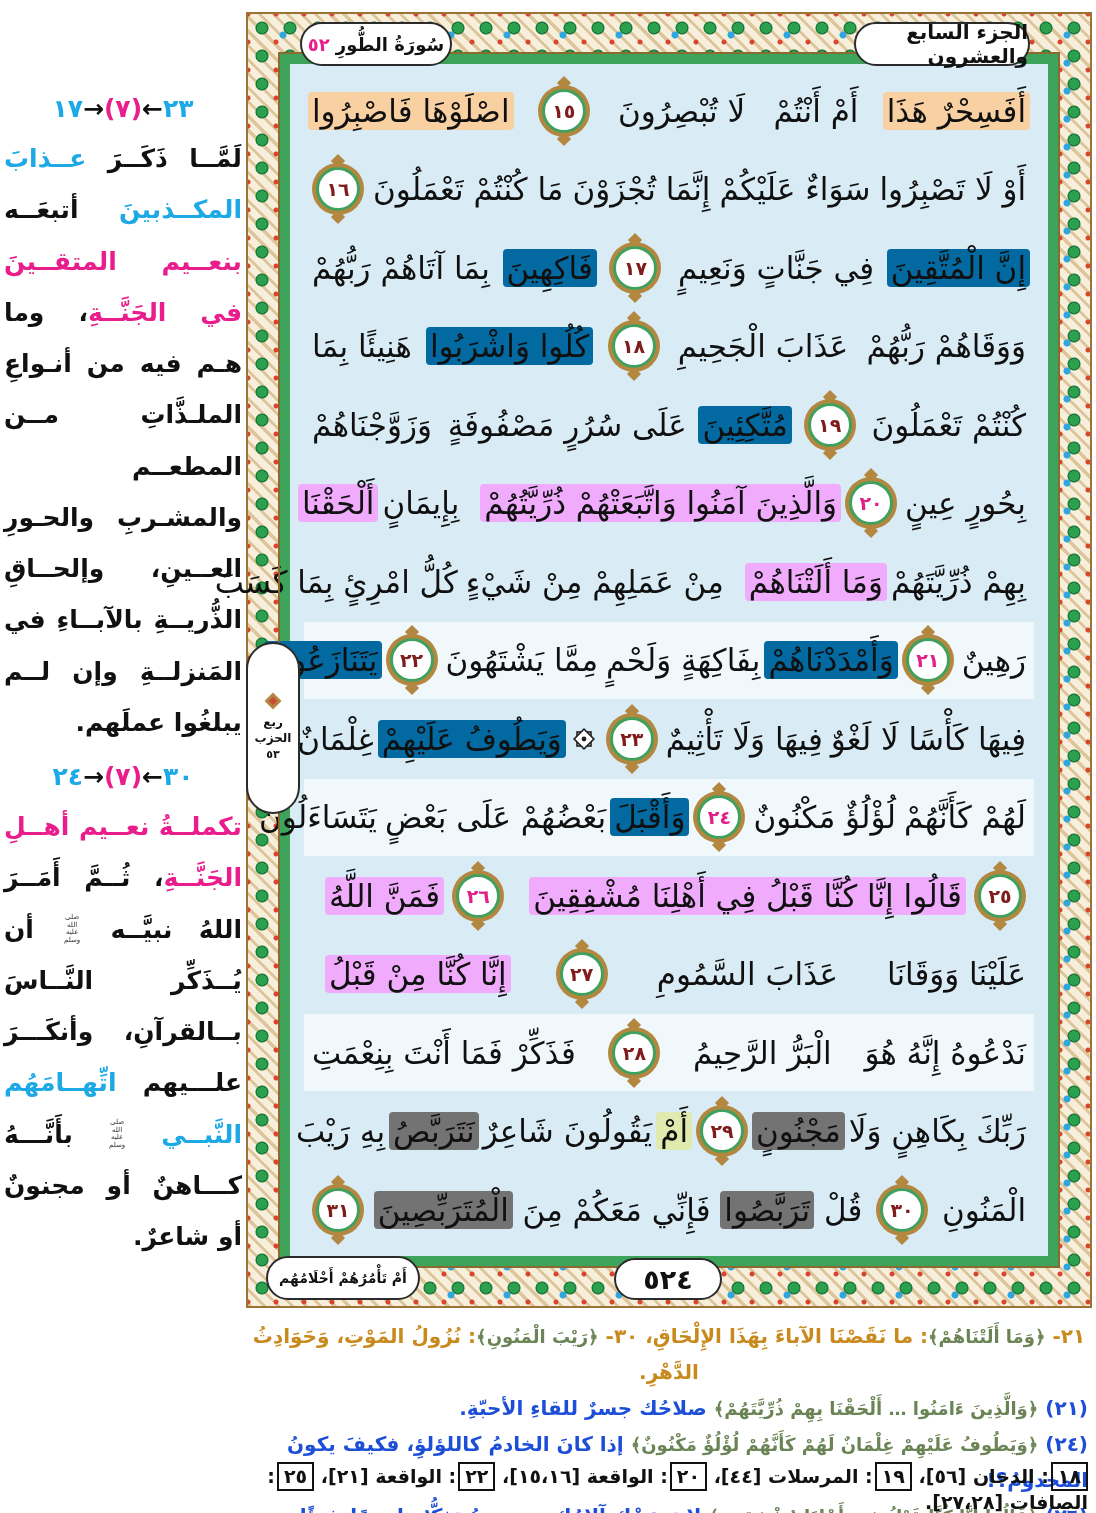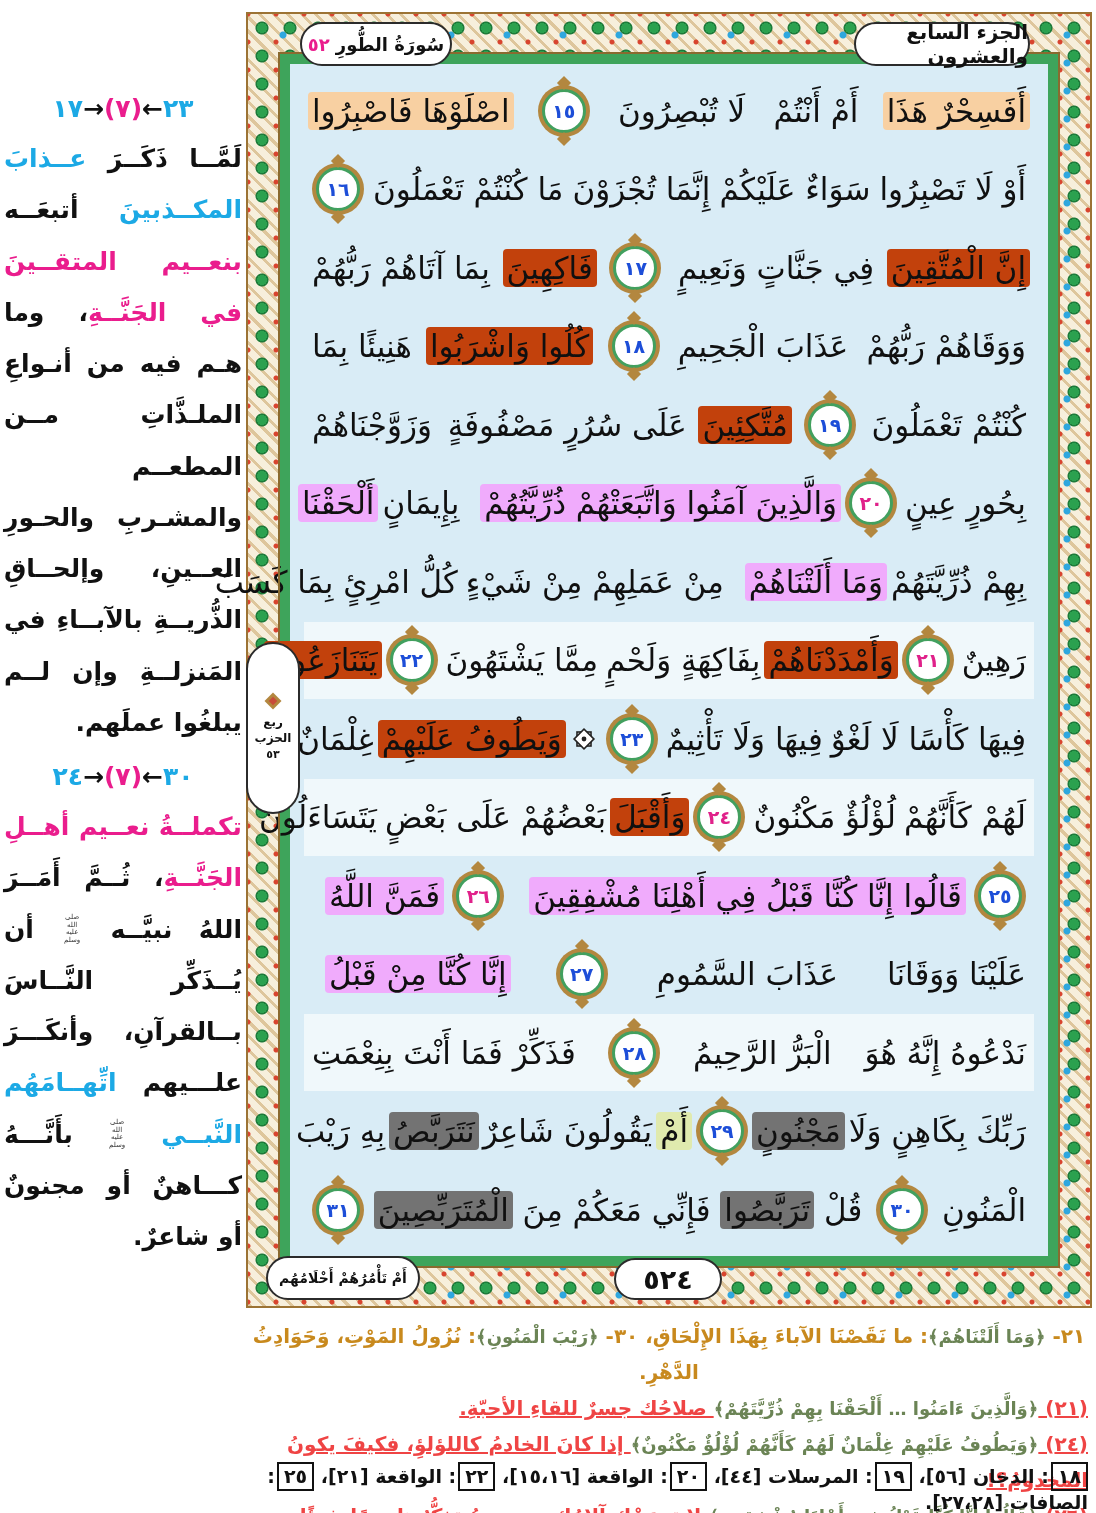--- a/index.html
+++ b/index.html
@@ -30,26 +30,26 @@
     background-position:0 0, 14px 14px, 7px 7px, 0 0;
     padding:40px 32px;
   }
   .green-bar { width:100%; height:100%; border:10px solid #3ea45b; outline:2px solid #8a6a2f; background:#d9ecf6; padding:8px 14px; display:flex; flex-direction:column; justify-content:space-between; }
 
   
   .qline { display:flex; direction:rtl; align-items:center; justify-content:space-between; height:77px; font-size:31px; color:#101010; white-space:nowrap; padding:0 4px; }
   .qline.white { background:#f0f8fb; }
   .seg { padding:1px 4px; border-radius:4px; }
   .hl-orange { background:#f8d0a2; }
-  .hl-pink   { background:#c2410c; }
+  .hl-pink   { background:#0369a1; }
   .hl-yellow { background:#f0abfc;margin-left:17px; }
   .hl-green  { background:#e0eaae; }
   .hl-gray   { background:#737373; }
 
-  .med { position:relative; display:inline-flex; align-items:center; justify-content:center; width:44px; height:44px; border-radius:50%; background:#fff; border:3px solid #42a05e; box-shadow:0 0 0 4px #b3873f; font-size:19px; font-weight:bold; color:#1d4ed8; flex:0 0 auto; margin:0 8px; }
+  .med { position:relative; display:inline-flex; align-items:center; justify-content:center; width:44px; height:44px; border-radius:50%; background:#fff; border:3px solid #42a05e; box-shadow:0 0 0 4px #b3873f; font-size:19px; font-weight:bold; color:#7f1d1d; flex:0 0 auto; margin:0 8px; }
   .med::before, .med::after { content:""; position:absolute; left:50%; width:10px; height:10px; background:#b3873f; transform:translateX(-50%) rotate(45deg); }
   .med::before { top:-14px; } .med::after { bottom:-14px; }
   .med.rednum { color:#e0218a; }
   .hizb-star { display:inline-flex; flex:0 0 auto; margin:0 4px; }
 
   
   .pill { position:absolute; background:#fff; border:2px solid #2b2b2b; border-radius:22px; display:flex; align-items:center; justify-content:center; gap:6px; font-weight:bold; color:#111; z-index:5; }
   .surah-pill { left:300px; top:22px; width:152px; height:44px; font-size:18px; }
   .surah-pill .num { color:#ea1d8d; }
   .juz-pill { left:854px; top:22px; width:176px; height:44px; font-size:20px; }
@@ -59,21 +59,21 @@
   .quarter-pill .orn { width:12px; height:12px; background:#b3873f; transform:rotate(45deg); margin-bottom:6px; position:relative; }
   .quarter-pill .orn::after { content:""; position:absolute; inset:3px; background:#c84b3a; }
   .quarter-pill .qnum { font-size:11px; }
 
   
   .footnotes { position:absolute; left:250px; top:1318px; width:838px; direction:rtl; }
   .fnote { font-size:20px; font-weight:bold; line-height:1.8; text-align:right; color:#ea1d8d; }
   .fnote.center { text-align:center; }
   .fnote .gold { color:#c8891d; }
   .fnote .quote { color:#6b8455; font-size:18px; }
-  .fnote .magenta { color:#ef4444;text-decoration:underline; }
+  .fnote .magenta { color:#1d4ed8; }
 
   .references { position:absolute; left:250px; top:1462px; width:838px; direction:rtl; text-align:right; font-size:19px; font-weight:bold; color:#111; }
   .refbox { display:inline-block; border:2px solid #111; padding:0 5px; margin-left:2px; line-height:1.3; }
 </style>
 </head>
 <body>
 
 <div class="page">
 
   <aside class="margin-notes">

